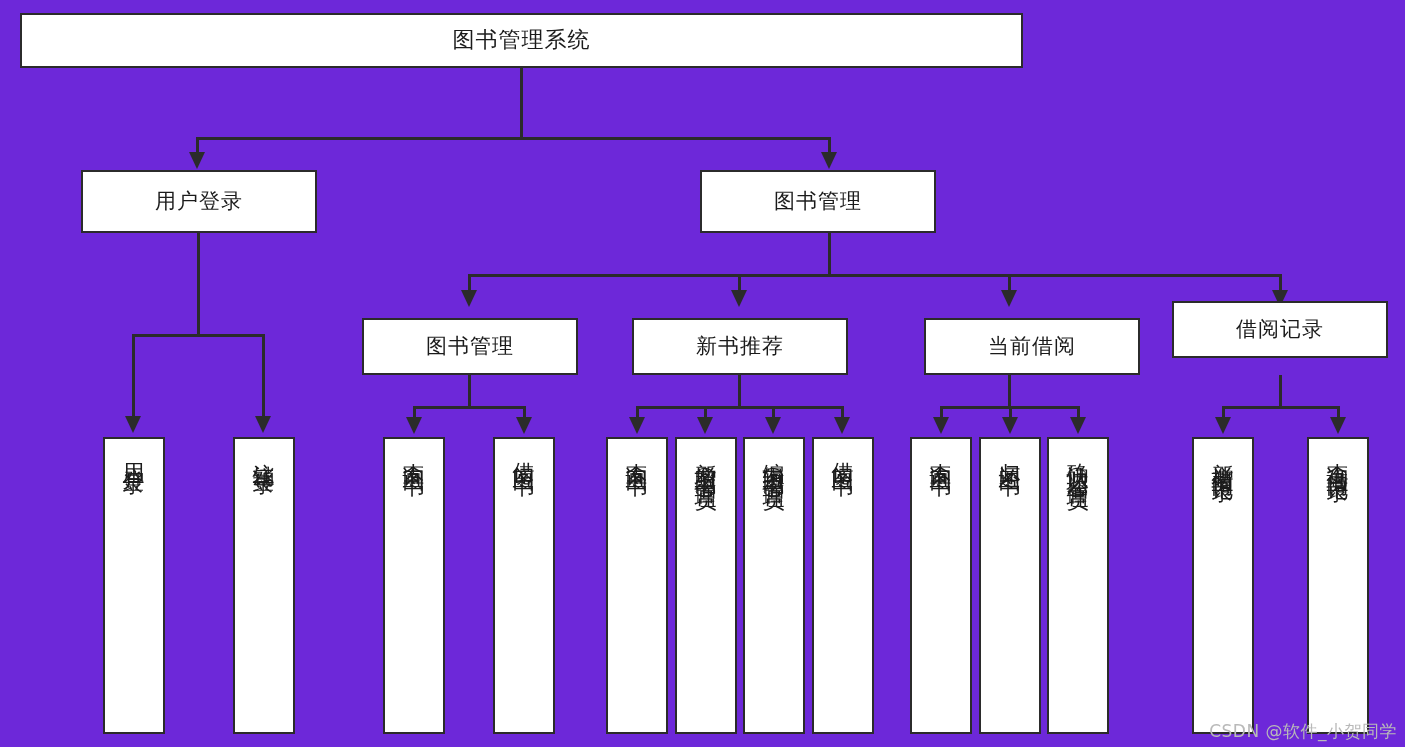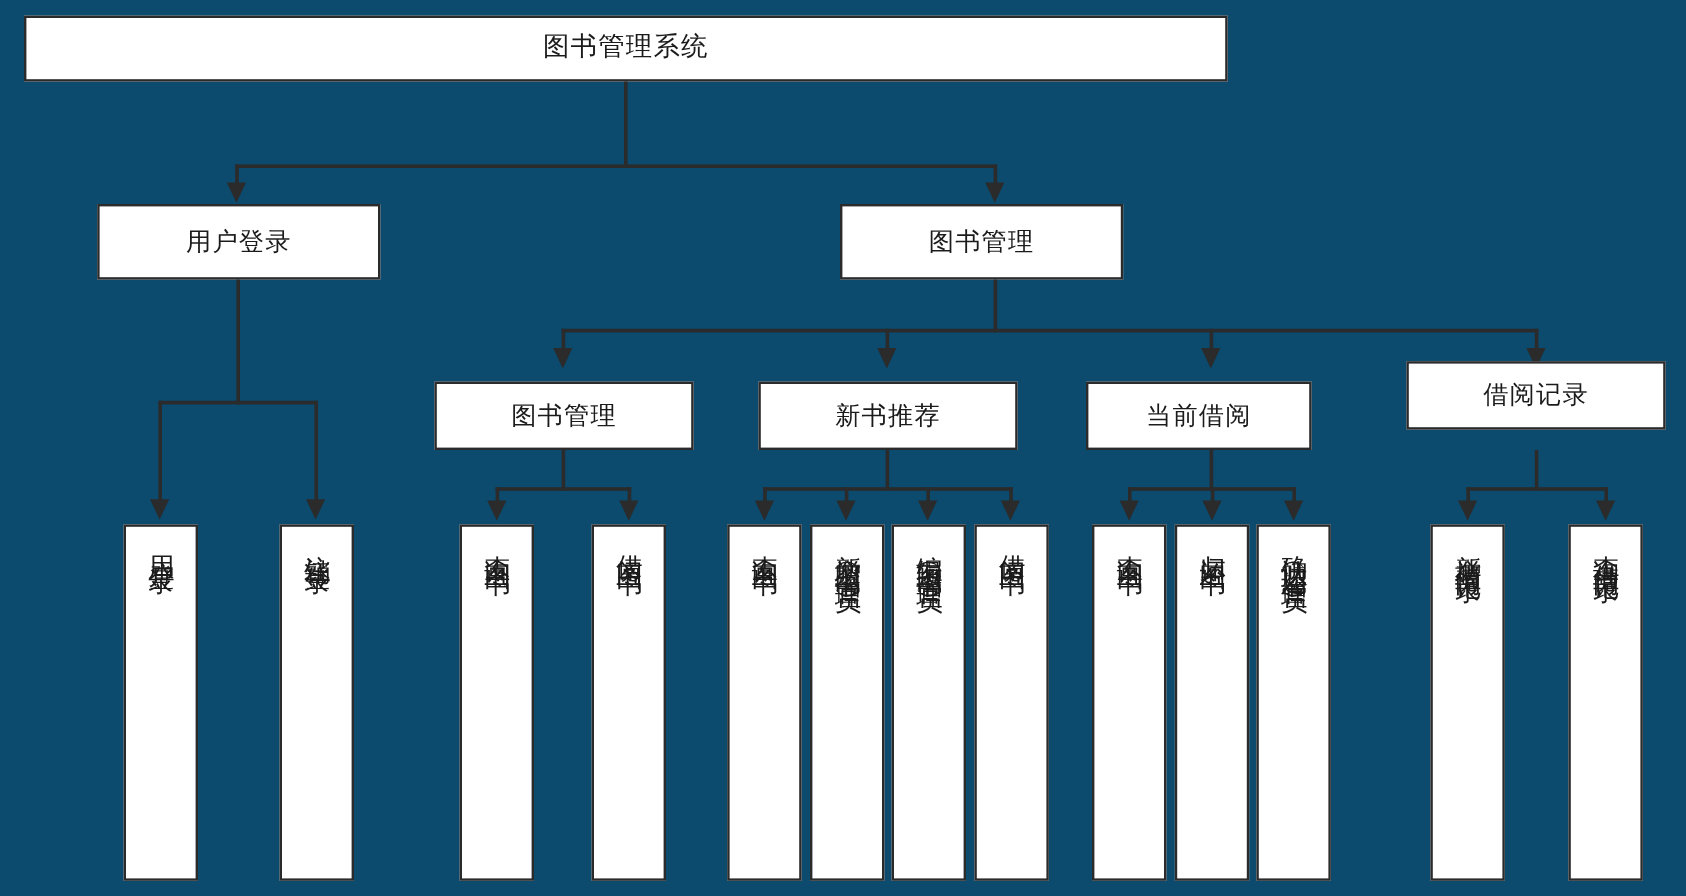--- a/index.html
+++ b/index.html
@@ -8,21 +8,21 @@
     padding: 0;
     background: #ffffff;
   }
   body {
     font-family: "DejaVu Sans", "Liberation Sans", sans-serif;
   }
   #canvas {
     position: relative;
     width: 1405px;
     height: 747px;
-    background: #0c4a6e;
+    background: #6d28d9;
     overflow: hidden;
   }
   .node {
     position: absolute;
     box-sizing: border-box;
     background: #ffffff;
     border: 2px solid #2b2b2b;
     display: flex;
     align-items: center;
     justify-content: center;
@@ -123,21 +123,21 @@
   <div class="arrow" style="left:1001px; top:290px;"></div>
   <div class="line vline" style="left:1279px; top:274px; width:3px; height:18px;"></div>
   <div class="arrow" style="left:1272px; top:290px;"></div>
 
   <div class="node h" style="left:362px; top:318px; width:216px; height:57px;">
     <span>图书管理</span>
   </div>
   <div class="node h" style="left:632px; top:318px; width:216px; height:57px;">
     <span>新书推荐</span>
   </div>
-  <div class="node h" style="left:905px; top:318px; width:188px; height:57px;">
+  <div class="node h" style="left:924px; top:318px; width:216px; height:57px;">
     <span>当前借阅</span>
   </div>
   <div class="node h" style="left:1172px; top:301px; width:216px; height:57px;">
     <span>借阅记录</span>
   </div>
 
   <div class="line vline" style="left:468px; top:375px; width:3px; height:34px;"></div>
   <div class="line hline" style="left:413px; top:406px; width:113px; height:3px;"></div>
   <div class="line vline" style="left:413px; top:406px; width:3px; height:14px;"></div>
   <div class="arrow" style="left:406px; top:417px;"></div>
@@ -208,14 +208,15 @@
     <span class="vtext">确认归还（管理员）</span>
   </div>
 
   <div class="node v" style="left:1192px; top:437px; width:62px; height:297px;">
     <span class="vtext">新增借阅记录</span>
   </div>
   <div class="node v" style="left:1307px; top:437px; width:62px; height:297px;">
     <span class="vtext">查询借阅记录</span>
   </div>
 
+  <div class="watermark">CSDN @软件_小贺同学</div>
 
 </div>
 
 </body></html>

